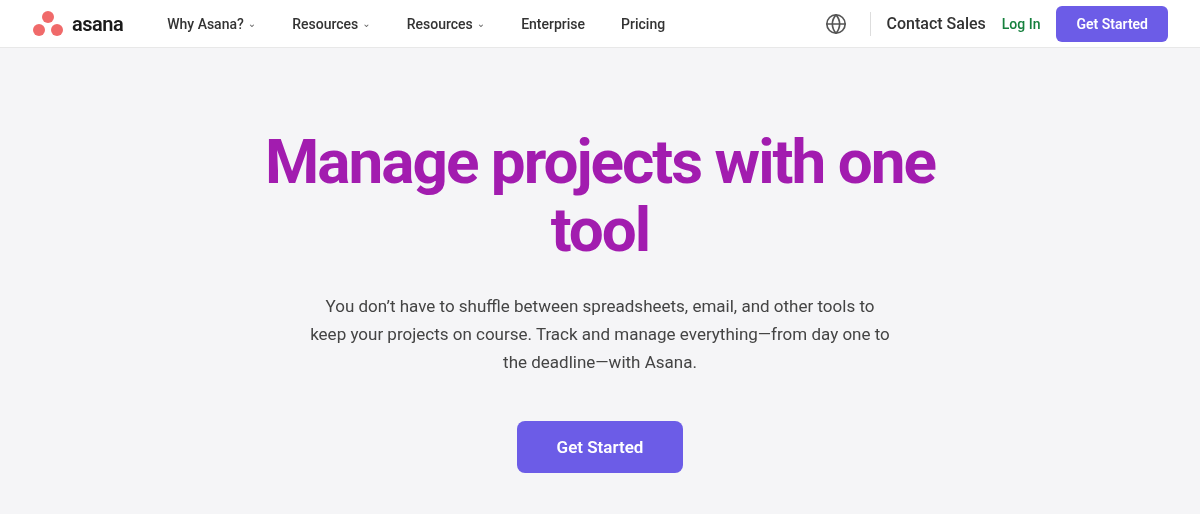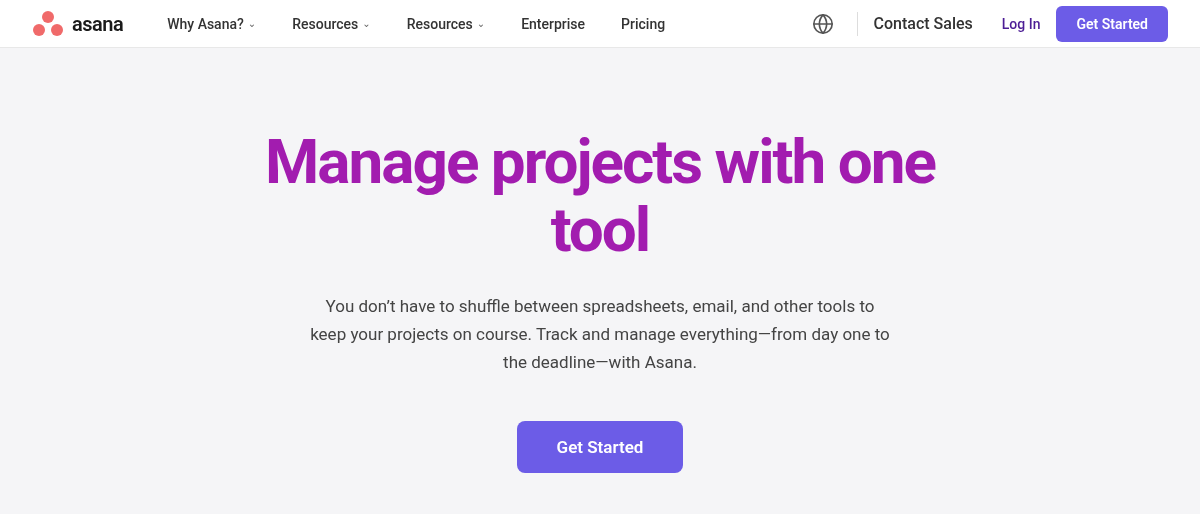--- a/index.html
+++ b/index.html
@@ -99,26 +99,25 @@
 
     .contact-link {
       color: #333;
       font-size: 16px;
       font-weight: 500;
       text-decoration: none;
       cursor: pointer;
     }
 
     .login-link {
-      color: #4c1d95;
+      color: #15803d;
       font-size: 14px;
       font-weight: 500;
       text-decoration: none;
       cursor: pointer;
-      margin-left: 13px;
     }
 
     .get-started-btn-nav {
       background-color: #6c5ce7;
       color: #fff;
       border: none;
       border-radius: 6px;
       padding: 10px 20px;
       font-size: 14px;
       font-weight: 600;

